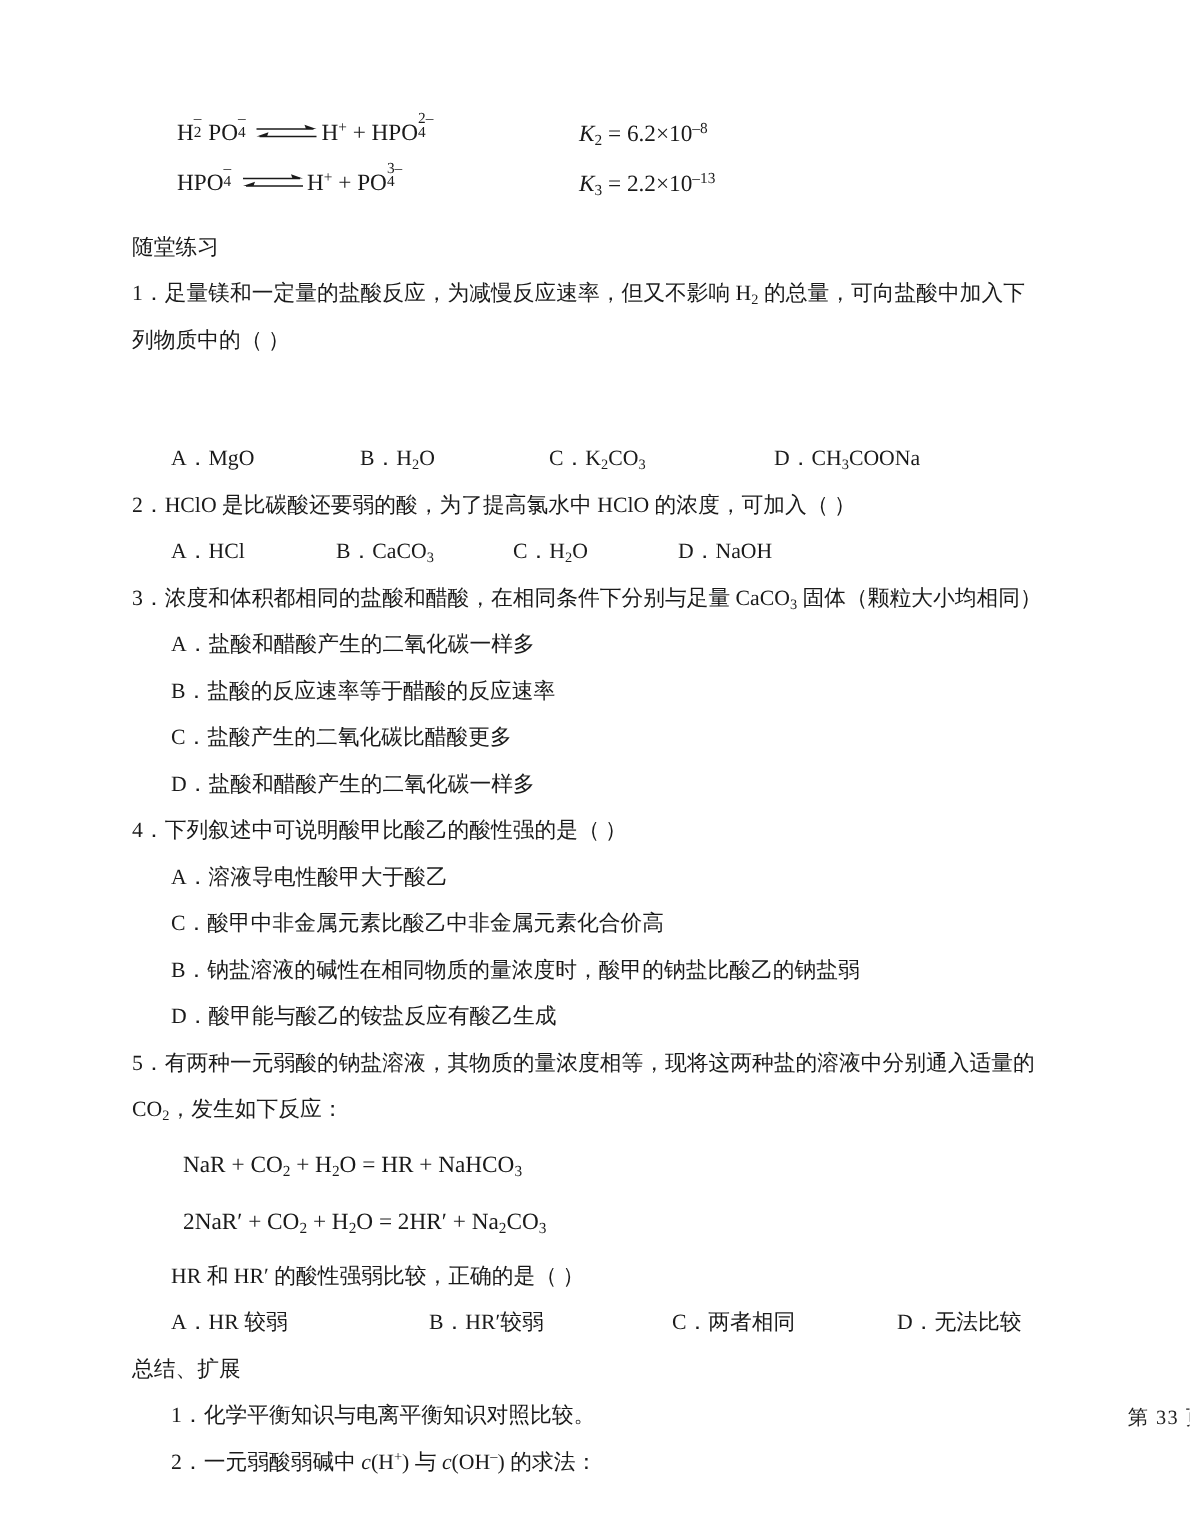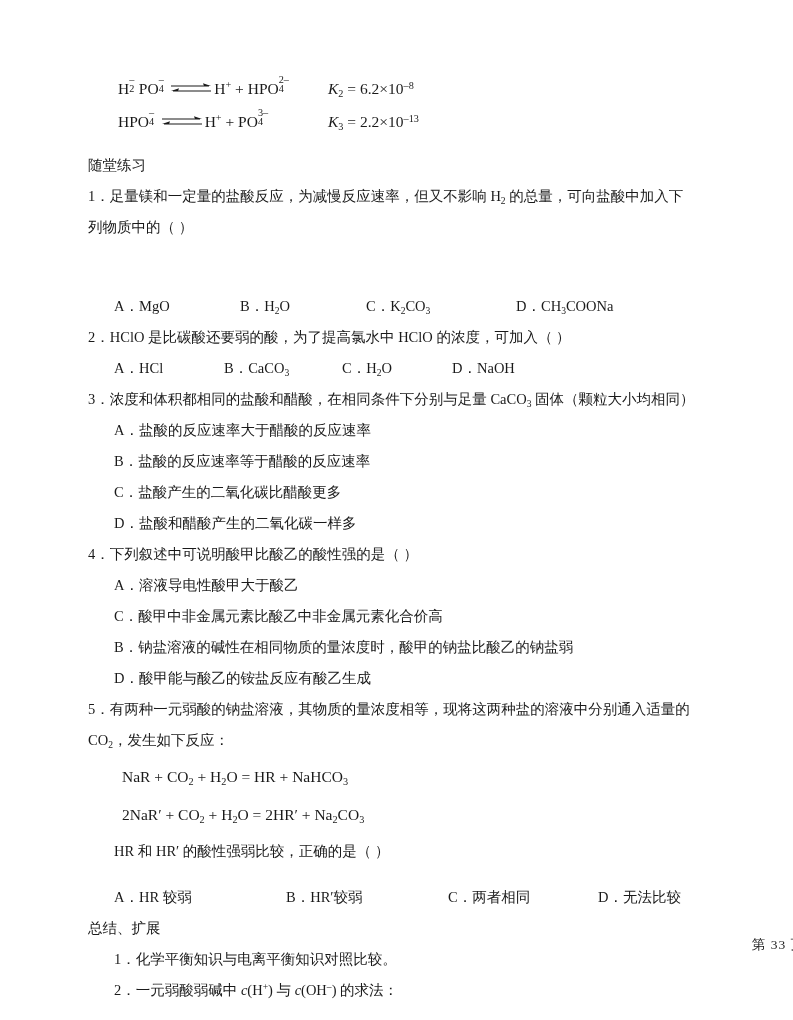--- a/index.html
+++ b/index.html
@@ -41,20 +41,21 @@
     font-family: "Liberation Serif", "DejaVu Serif", serif;
   }
   .eq-lhs {
     margin-left: 30px;
     width: 210px;
     white-space: nowrap;
   }
   .eq-k {
     font-size: 15.5px;
     white-space: nowrap;
+    margin-left: 58px;
   }
   .eq-k i { font-style: italic; }
 
   .arrows {
     display: inline-block;
     position: relative;
     width: 44px;
     height: 12px;
     vertical-align: -1px;
     margin: 0 1px;
@@ -108,21 +109,21 @@
     margin: 0;
     padding-left: 26px;
     white-space: nowrap;
   }
   .opt { display: inline-block; }
   .opt-a { width: 126px; }
   .opt-b { width: 126px; margin-top: 48px; }
   .opt-c { width: 150px; }
   .opt-d { display: inline-block; }
 
-  .opt-a5 { width: 172px; margin-top: 15px; }
+  .opt-a5 { width: 172px; }
   .opt-b5 { width: 162px; }
   .opt-c5 { width: 150px; }
 
   .opt-a2 { width: 110px; }
   .opt-b2 { width: 118px; }
   .opt-c2 { width: 110px; }
 
   .opt-line {
     font-size: 14.5px;
     line-height: 31px;
@@ -204,21 +205,21 @@
     <p class="opt-row">
       <span class="opt opt-a"><span>A．</span>MgO</span><span class="opt opt-b"><span>B．</span>H<sub>2</sub>O</span><span class="opt opt-c"><span>C．</span>K<sub>2</sub>CO<sub>3</sub></span><span class="opt opt-d"><span>D．</span>CH<sub>3</sub>COONa</span>
     </p>
 
     <p class="q">2．HClO 是比碳酸还要弱的酸，为了提高氯水中 HClO 的浓度，可加入（      ）</p>
     <p class="opt-row">
       <span class="opt opt-a2"><span>A．</span>HCl</span><span class="opt opt-b2"><span>B．</span>CaCO<sub>3</sub></span><span class="opt opt-c2"><span>C．</span>H<sub>2</sub>O</span><span class="opt opt-d"><span>D．</span>NaOH</span>
     </p>
 
     <p class="q"><span>3．浓度和体积都相同的盐酸和醋酸，在相同条件下分别与足量 CaCO</span><sub>3</sub><span> 固体（颗粒大小均相同）</span></p>
-    <p class="opt-line">A．盐酸的反应速率大于醋酸的反应速率</p>
+    <p class="opt-line">A．盐酸和醋酸产生的二氧化碳一样多</p>
     <p class="opt-line">B．盐酸的反应速率等于醋酸的反应速率</p>
     <p class="opt-line">C．盐酸产生的二氧化碳比醋酸更多</p>
     <p class="opt-line">D．盐酸和醋酸产生的二氧化碳一样多</p>
 
     <p class="q">4．下列叙述中可说明酸甲比酸乙的酸性强的是（      ）</p>
     <p class="opt-line">A．溶液导电性酸甲大于酸乙</p>
     <p class="opt-line">C．酸甲中非金属元素比酸乙中非金属元素化合价高</p>
     <p class="opt-line">B．钠盐溶液的碱性在相同物质的量浓度时，酸甲的钠盐比酸乙的钠盐弱</p>
     <p class="opt-line">D．酸甲能与酸乙的铵盐反应有酸乙生成</p>
 

